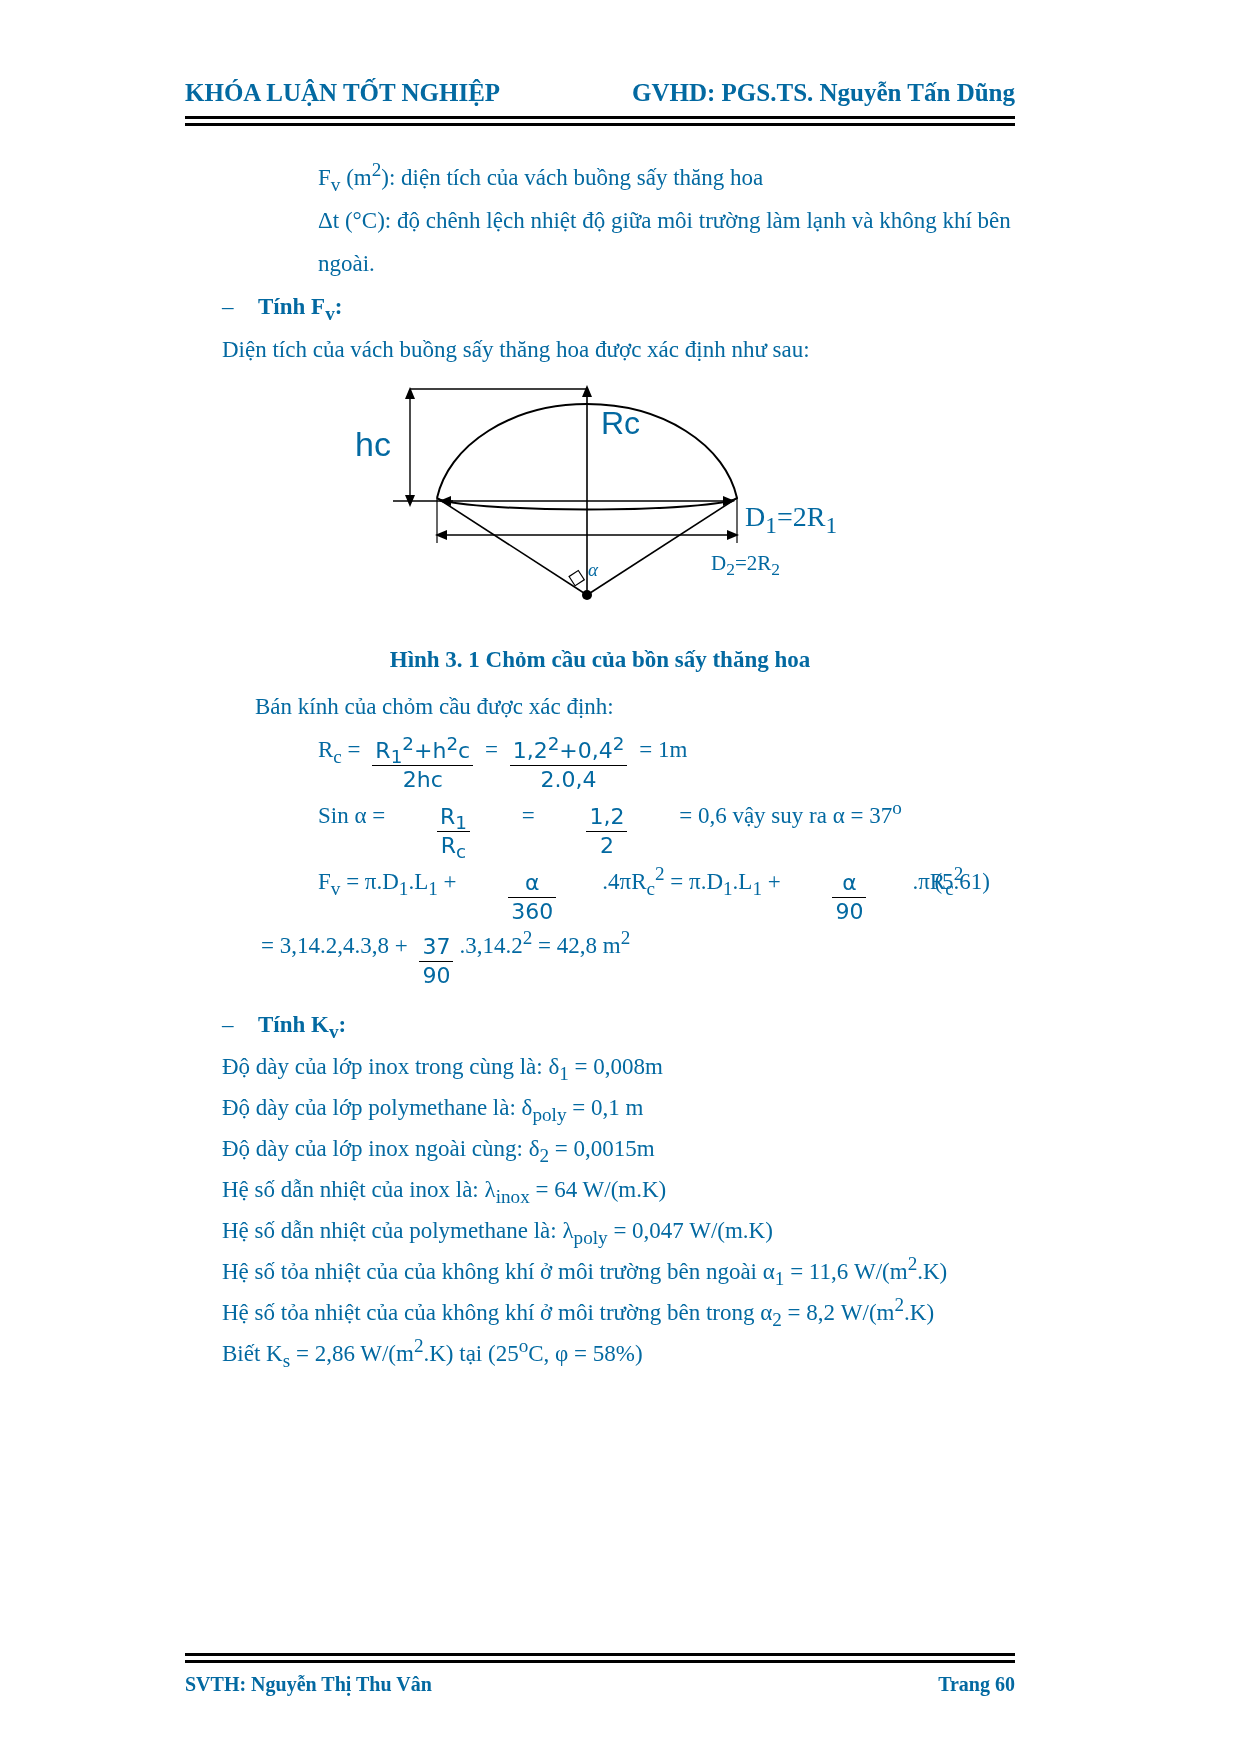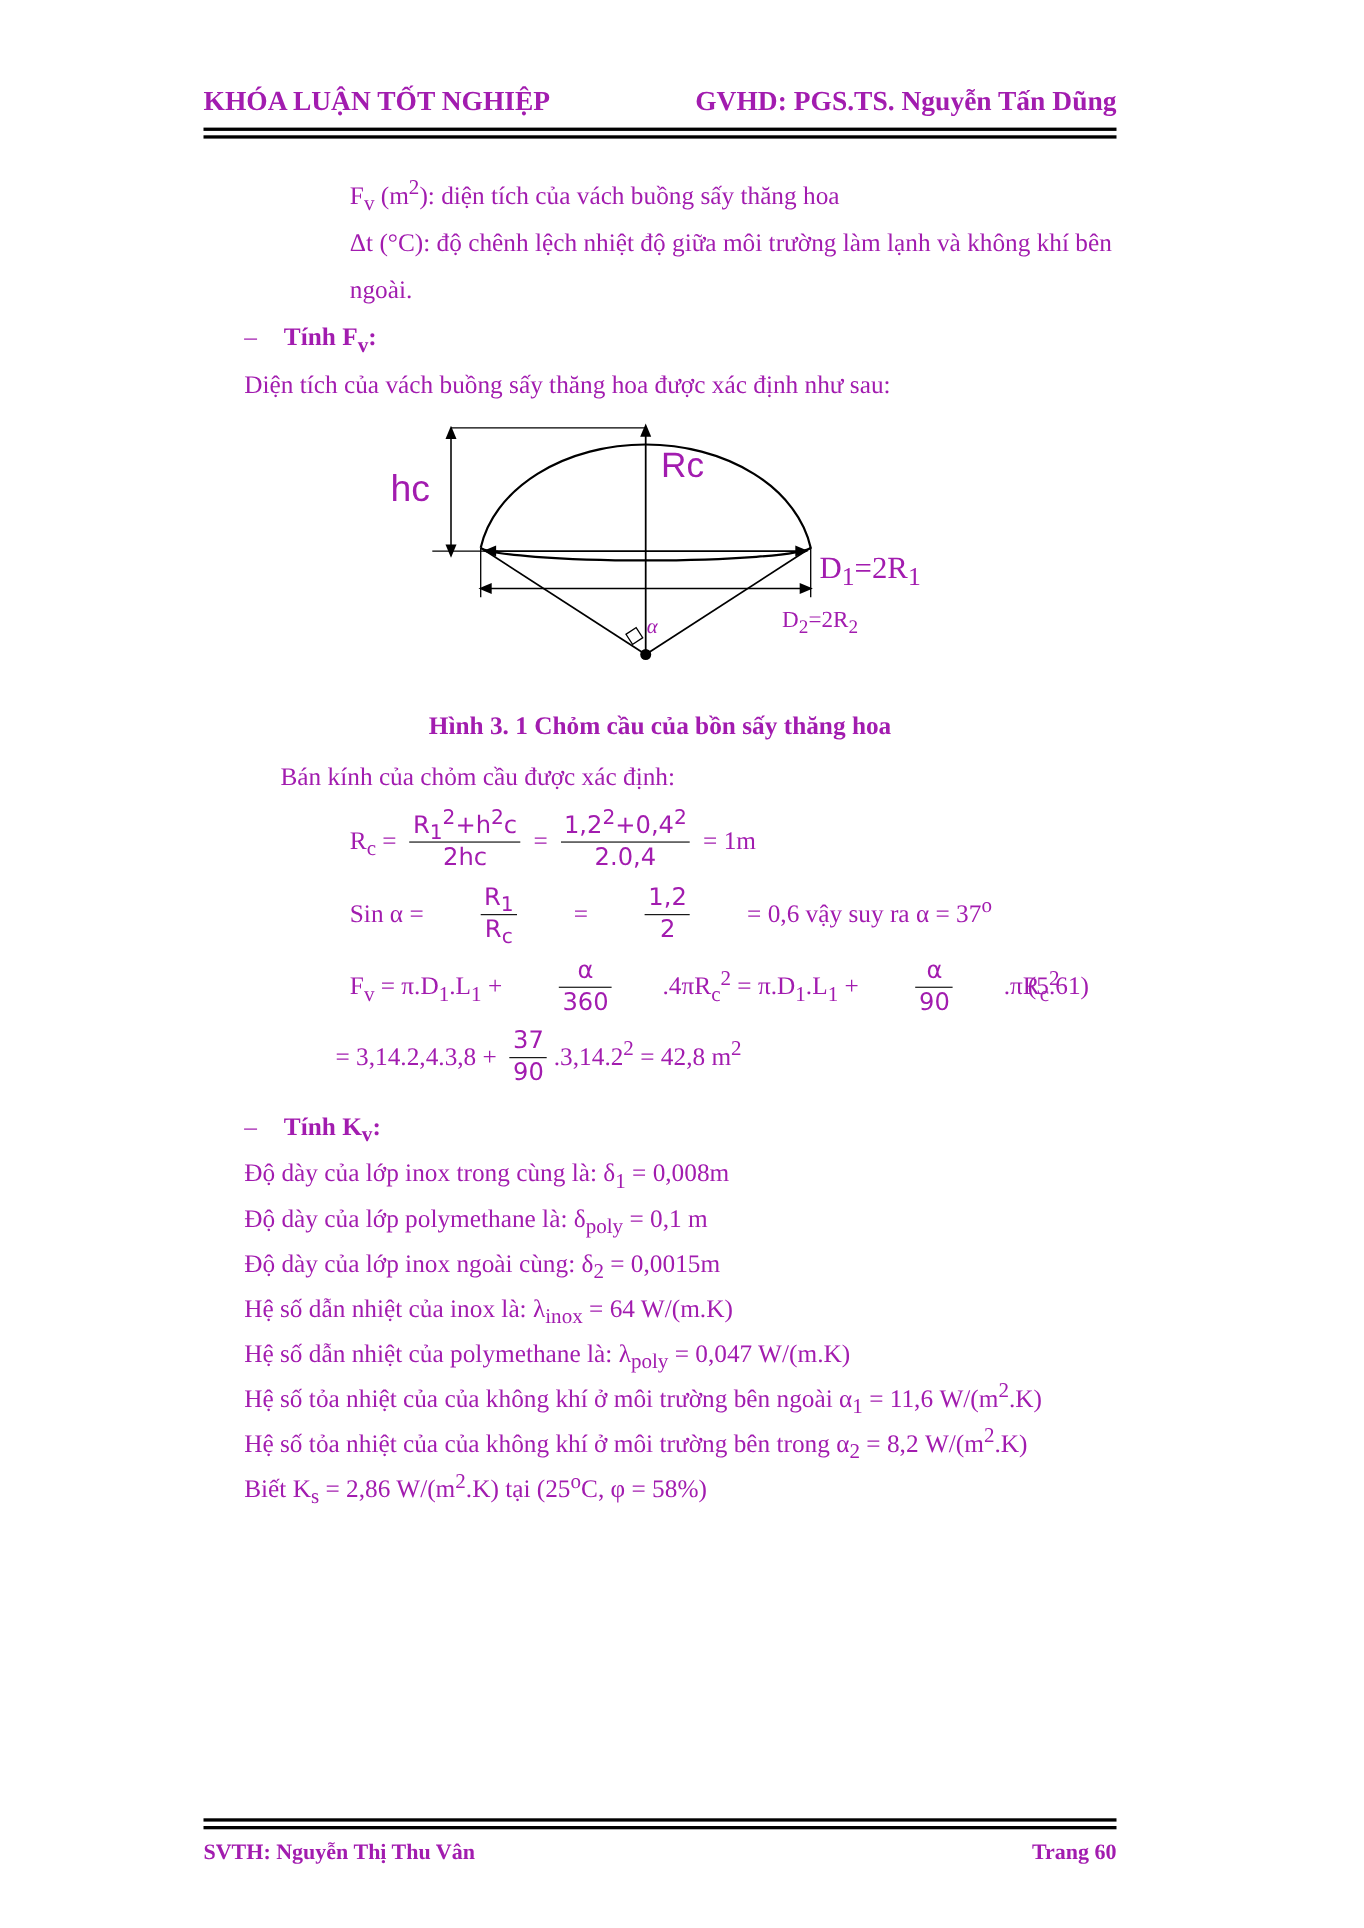--- a/index.html
+++ b/index.html
@@ -1,41 +1,41 @@
 <!DOCTYPE html>
 <html><head>
 <meta charset="utf-8">
 <style>
   * { margin:0; padding:0; box-sizing:border-box; }
   html,body { background:#ffffff; }
   .page {
     position:relative; width:1240px; height:1753px; background:#fff;
-    font-family:"Liberation Serif", serif; color:#a21caf; overflow:hidden;
+    font-family:"Liberation Serif", serif; color:#0369a1; overflow:hidden;
   }
   .content { position:absolute; left:185px; top:78px; width:830px; font-size:23px; }
   .header { display:flex; justify-content:space-between; font-weight:bold; font-size:25px; line-height:30px; }
   .hrule { margin-top:8px; height:10px; border-top:3px solid #000; border-bottom:3px solid #000; }
   .intro { margin:30px 0 0 133px; width:700px; line-height:43px; }
   .dash-item { display:flex; margin-left:37px; line-height:43px; }
   .dash { width:36px; }
   .bold { font-weight:bold; }
   .desc { margin-left:37px; line-height:43px; }
   .figure { position:relative; width:660px; height:245px; margin:12px 0 0 140px; }
   .fig-label { position:absolute; white-space:nowrap; }
   .lbl-hc { left:30px; top:42px; font-family:"Liberation Sans",sans-serif; font-size:34px; }
   .lbl-rc { left:276px; top:22px; font-family:"Liberation Sans",sans-serif; font-size:32px; }
   .lbl-d1 { left:420px; top:118px; font-size:28px; }
   .lbl-d2 { left:386px; top:168px; font-size:21px; }
   .lbl-alpha { left:263px; top:176px; font-size:19px; font-style:italic; }
   .caption { text-align:center; font-weight:bold; margin-top:16px; line-height:31px; }
   .lead { margin:16px 0 0 70px; line-height:32px; }
-  .eq { position:relative; margin:14px 0 0 133px; min-height:52px; display:flex; align-items:center; }
+  .eq { position:relative; margin:14px 0 0 133px; min-height:52px; display:flex; align-items:flex-start; }
   .eq.mt10 { margin-top:10px;gap:40px; }
   .eq.mt8 { margin-top:8px; }
-  .eq.result { margin-left:120px; }
+  .eq.result { margin-left:76px; }
   .eq .t { white-space:pre; }
   .frac {
     display:inline-block; text-align:center; vertical-align:middle;
     font-family:"DejaVu Sans", sans-serif; font-size:22px; line-height:1.25; margin:0 6px;
   }
   .frac .num { display:block; border-bottom:1.5px solid #000; padding:0 3px; }
   .frac .den { display:block; padding:0 3px; }
   .eqnum { position:absolute; right:25px; }
   .kv { margin-top:14px; }
   .kv-item { margin-left:37px; line-height:41px; }

